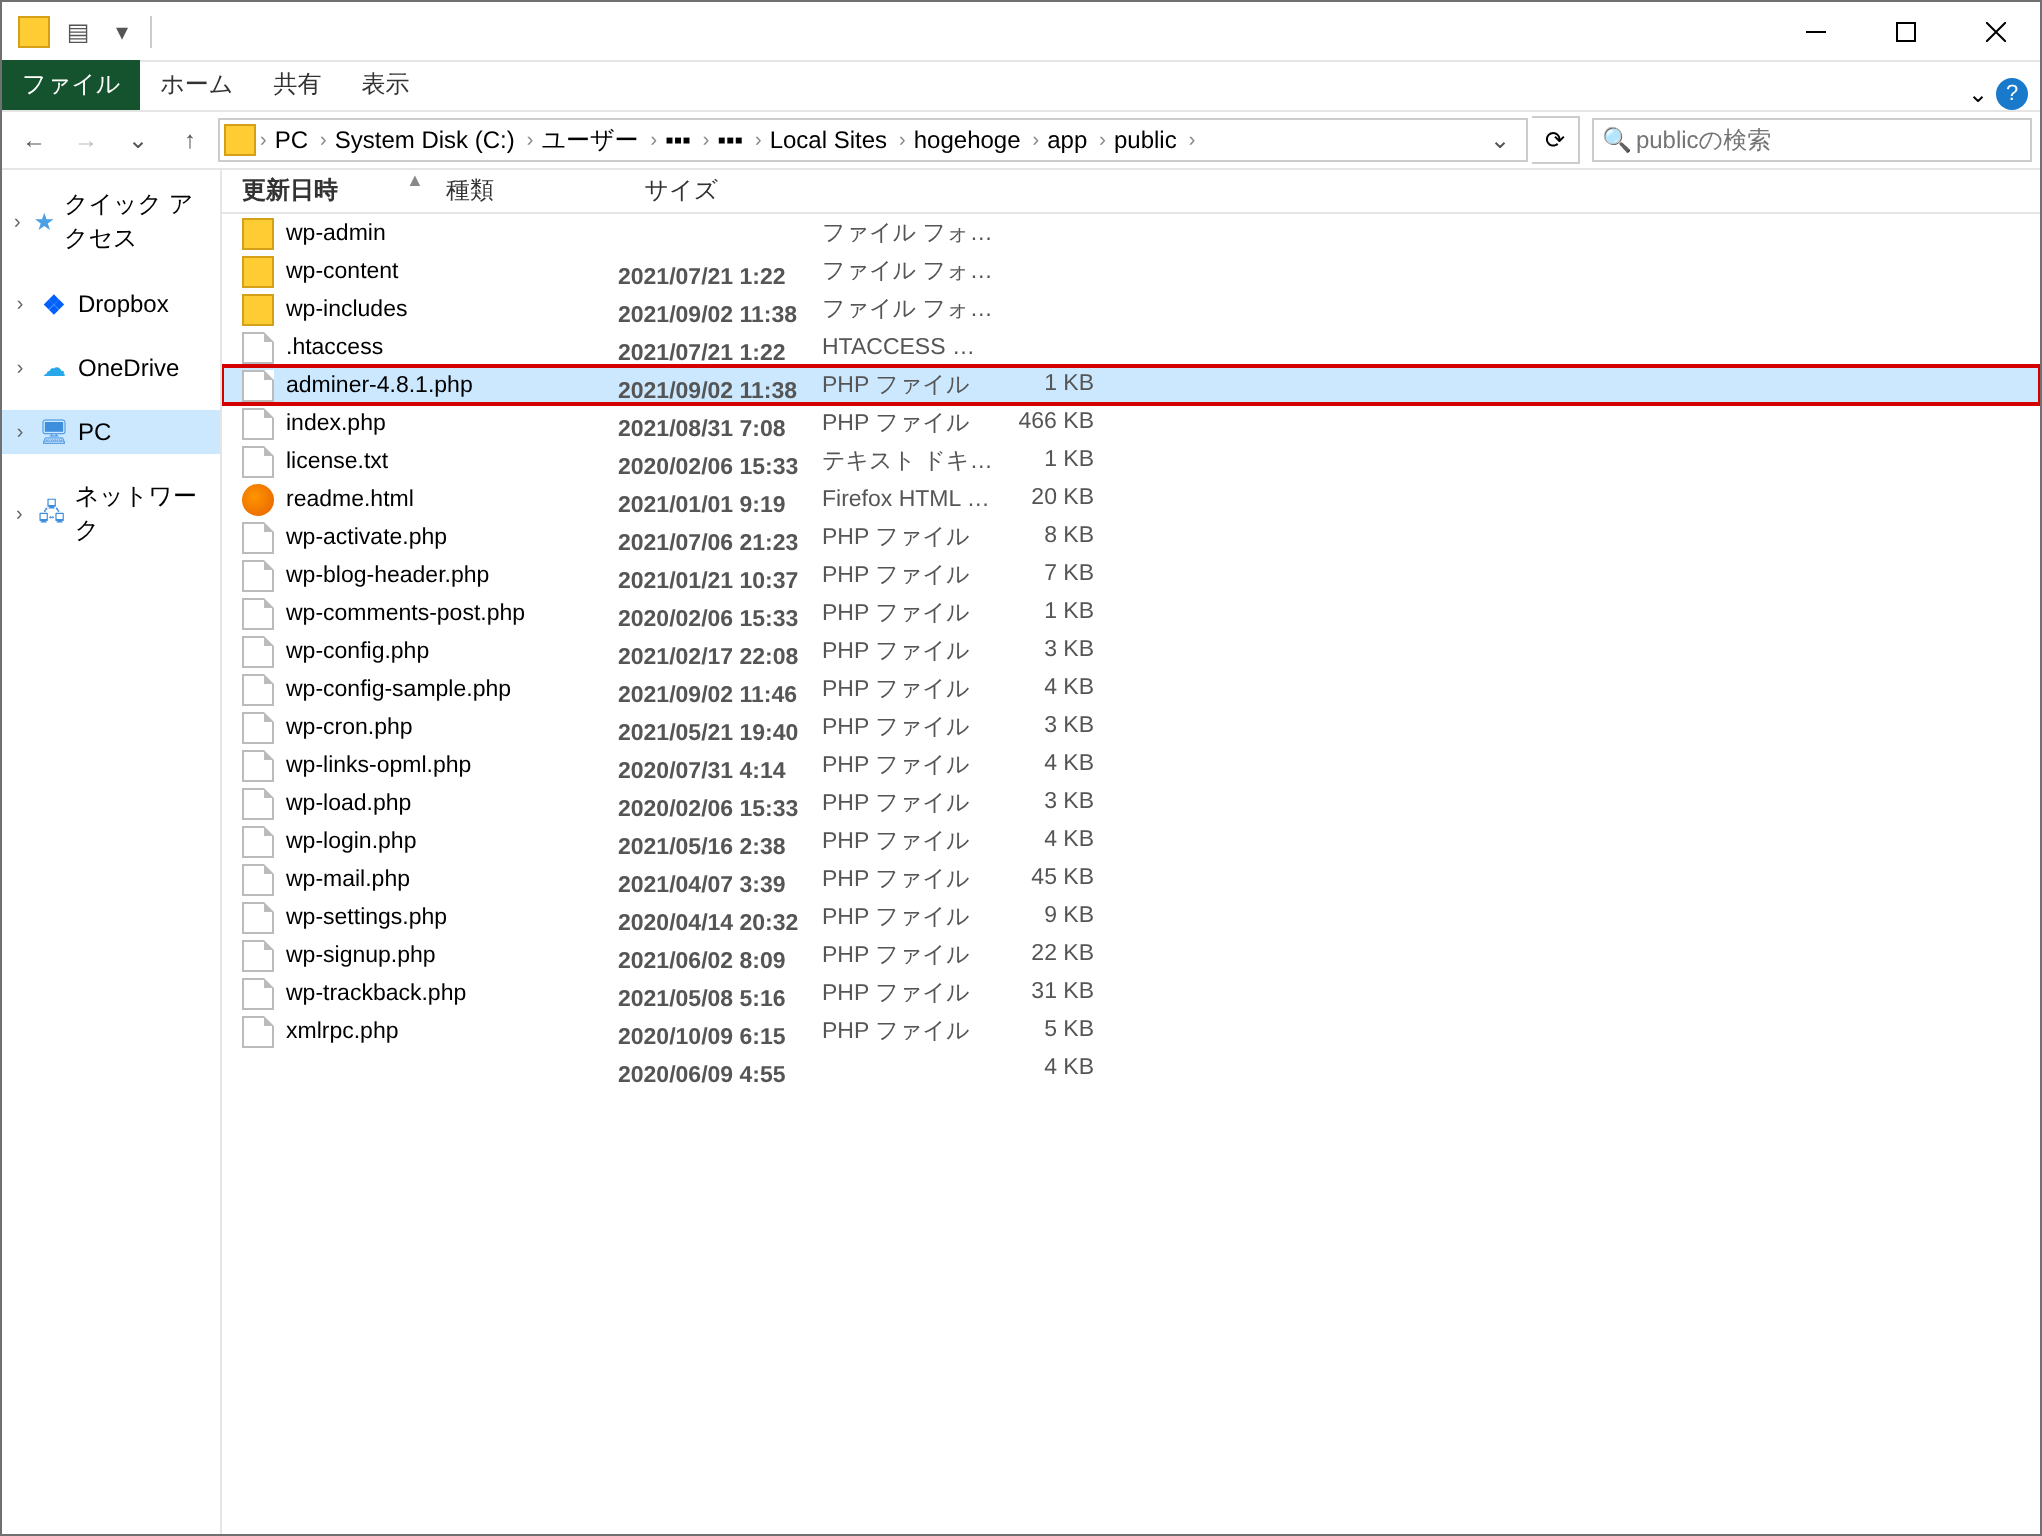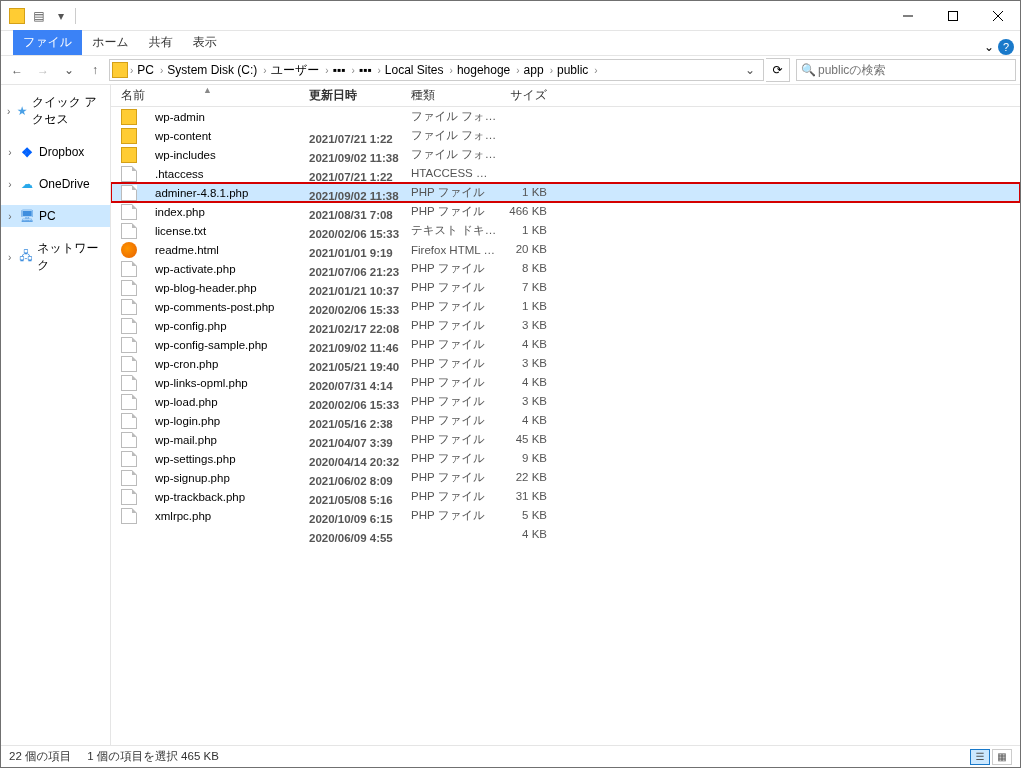--- a/index.html
+++ b/index.html
@@ -7,21 +7,21 @@
   .window { width:1021px; height:768px; border:1px solid #707070; display:flex; flex-direction:column; background:#fff; position:relative; }
   .titlebar { height:30px; display:flex; align-items:center; background:#fff; border-bottom:1px solid #e5e5e5; }
   .titlebar-left { display:flex; align-items:center; padding-left:8px; gap:6px; }
   .titlebar-icon { width:16px; height:16px; background:#ffcc33; border:1px solid #d4a017; }
   .qat-icon { width:16px; height:16px; display:flex; align-items:center; justify-content:center; color:#555; }
   .titlebar-controls { margin-left:auto; display:flex; }
   .win-btn { width:45px; height:30px; display:flex; align-items:center; justify-content:center; color:#000; }
 
   .ribbon-tabs { height:24px; display:flex; align-items:flex-end; font-size:12px; }
   .ribbon-tab { padding:4px 10px; color:#333; }
-  .ribbon-tab.file { background:#3b82f6; color:#fff;margin-left:12px; }
+  .ribbon-tab.file { background:#14532d; color:#fff; }
   .ribbon-help { margin-left:auto; display:flex; align-items:center; padding-right:6px; gap:4px; }
   .help-circle { width:16px; height:16px; border-radius:50%; background:#1979ca; color:#fff; display:flex; align-items:center; justify-content:center; font-size:11px; }
 
   .addressbar { height:30px; display:flex; align-items:center; border-top:1px solid #e5e5e5; border-bottom:1px solid #e5e5e5; padding:0 4px; gap:2px; }
   .nav-btn { width:24px; height:24px; display:flex; align-items:center; justify-content:center; color:#555; border-radius:3px; }
   .nav-btn.disabled { color:#bbb; }
   .breadcrumb { flex:1; height:22px; border:1px solid #ccc; display:flex; align-items:center; padding:0 2px; overflow:hidden; }
   .bc-seg { display:flex; align-items:center; padding:0 6px 0 4px; white-space:nowrap; }
   .bc-sep { color:#888; font-size:10px; }
   .bc-icon { width:16px; height:16px; background:#ffcc33; border:1px solid #d4a017; margin-right:2px; }
@@ -47,21 +47,21 @@
   .filelist { flex:1; display:flex; flex-direction:column; }
   .columns { height:22px; display:flex; align-items:center; border-bottom:1px solid #e5e5e5; color:#333; font-size:12px; padding-left:10px; position:relative; }
   .col-name { width:188px; }
   .col-date { width:102px;font-weight:bold; }
   .col-type { width:86px; }
   .col-size { width:56px; text-align:right; padding-right:6px; }
   .col-sort-ind { position:absolute; left:92px; top:0; color:#888; font-size:9px; }
 
   .rows { flex:1; overflow:auto; }
   .row { display:flex; align-items:center; height:19px; padding-left:10px; font-size:11.5px; }
-  .row .col-name { display:flex; align-items:center; gap:18px; width:188px; overflow:hidden; white-space:nowrap; }
+  .row .col-name { display:flex; align-items:center; gap:6px; width:188px; overflow:hidden; white-space:nowrap; }
   .row .col-date { width:102px; color:#555;margin-top:44px; }
   .row .col-type { width:86px; color:#555; overflow:hidden; white-space:nowrap; text-overflow:ellipsis; }
   .row .col-size { width:56px; text-align:right; color:#555; padding-right:6px;margin-top:36px; }
   .file-icon { width:16px; height:16px; flex-shrink:0; }
   .icon-folder { background:#ffcc33; border:1px solid #d4a017; }
   .icon-file { background:#fff; border:1px solid #bbb; position:relative; }
   .icon-file::after { content:""; position:absolute; top:-1px; right:-1px; border-top:5px solid #fff; border-left:5px solid #bbb; }
   .icon-firefox { background:radial-gradient(circle at 40% 40%, #ff9500, #e66000); border-radius:50%; }
   .row.highlighted { background:#cce8ff; outline:2px solid #d40000; outline-offset:-1px; }
 
@@ -177,21 +177,20 @@
       <div class="tree-item">
         <span class="tree-caret">›</span>
         <span class="tree-icon network">🖧</span>
         <span>ネットワーク</span>
       </div>
     </div>
 
     <div class="filelist">
       <div class="columns">
         <span class="col-sort-ind">▲</span>
-        <span class="col-name">名前</span>
         <span class="col-date">更新日時</span>
         <span class="col-type">種類</span>
         <span class="col-size">サイズ</span>
       </div>
       <div class="rows" id="rows">
           <div class="row">
             <span class="col-name">
               <span class="file-icon icon-folder"></span>
               <span>wp-admin</span>
             </span>
@@ -385,22 +384,14 @@
               <span>xmlrpc.php</span>
             </span>
             <span class="col-date">2020/06/09 4:55</span>
             <span class="col-type">PHP ファイル</span>
             <span class="col-size">4 KB</span>
           </div>
         </div>
     </div>
   </div>
 
-  <div class="statusbar">
-    <span class="seg">22 個の項目</span>
-    <span class="seg">1 個の項目を選択 465 KB</span>
-    <div class="view-toggles">
-      <div class="view-btn active">☰</div>
-      <div class="view-btn">▦</div>
-    </div>
-  </div>
 
 </div>
 
 </body></html>

